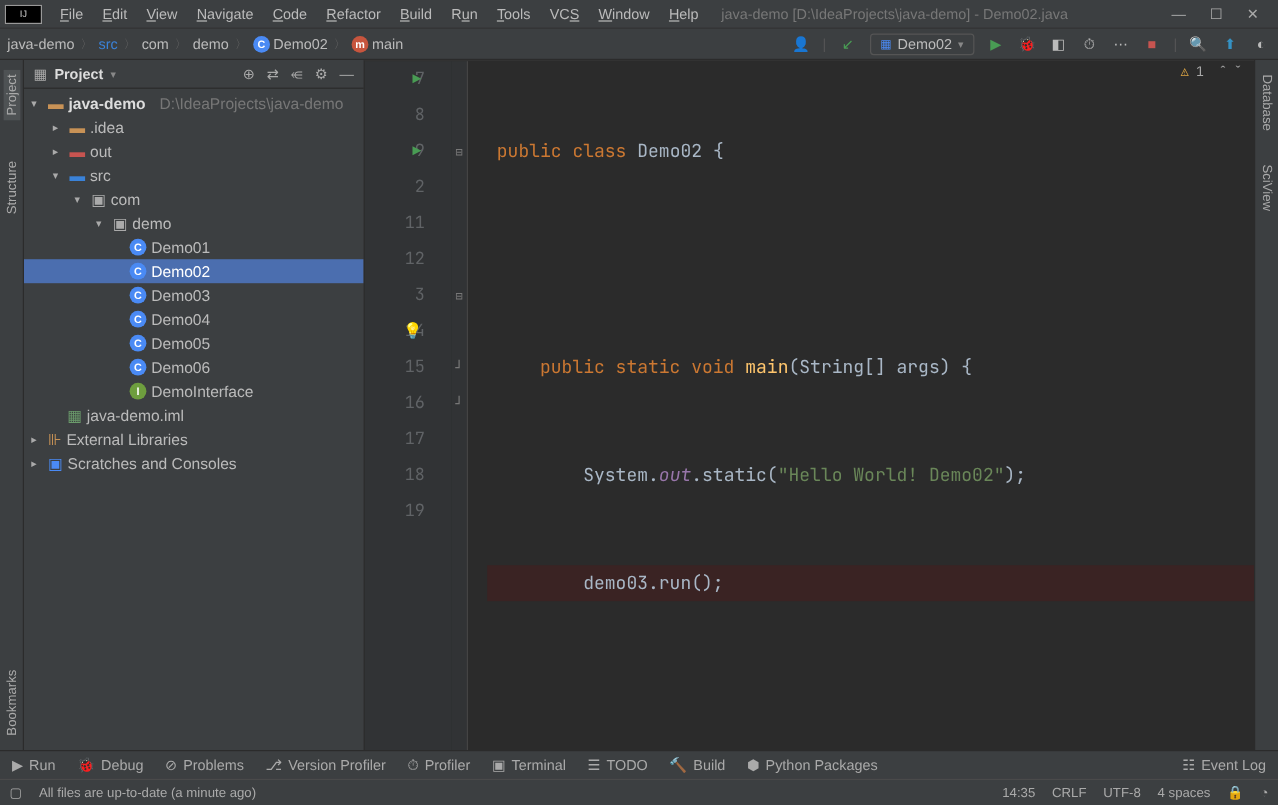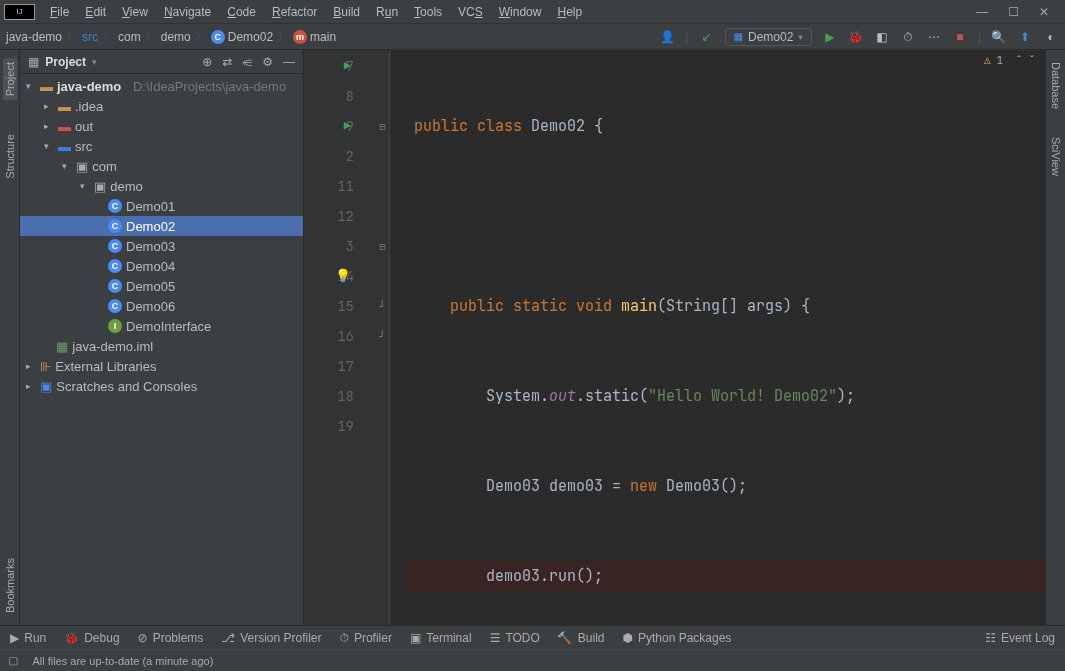--- a/index.html
+++ b/index.html
@@ -80,20 +80,21 @@
   <span class="menu-item"><u>V</u>iew</span>
   <span class="menu-item"><u>N</u>avigate</span>
   <span class="menu-item"><u>C</u>ode</span>
   <span class="menu-item"><u>R</u>efactor</span>
   <span class="menu-item"><u>B</u>uild</span>
   <span class="menu-item">R<u>u</u>n</span>
   <span class="menu-item"><u>T</u>ools</span>
   <span class="menu-item">VC<u>S</u></span>
   <span class="menu-item"><u>W</u>indow</span>
   <span class="menu-item"><u>H</u>elp</span>
+  <span class="title-text">java-demo [D:\IdeaProjects\java-demo] - Demo02.java</span>
   <div class="winctl">
     <span>—</span>
     <span>☐</span>
     <span>✕</span>
   </div>
 </div>
 
 <div class="toolbar">
   <div class="breadcrumb">
     <span class="crumb">java-demo</span>
@@ -296,21 +297,20 @@
         <div class="fold-mark">┘</div>
         <div class="fold-mark"></div>
           <div class="fold-mark"></div>
           <div class="fold-mark"></div>
       </div>
       <div class="code-lines">
         <div class="code-line"><span class="kw">public class</span> <span class="typ">Demo02</span> <span class="plain">{</span></div>
         <div class="code-line"></div>
         <div class="code-line">    <span class="kw">public static void</span> <span class="mth">main</span><span class="plain">(String[] args) {</span></div>
         <div class="code-line">        <span class="plain">System.</span><span class="fld">out</span><span class="plain">.static(</span><span class="str">"Hello World! Demo02"</span><span class="plain">);</span></div>
-        <div class="code-line">        <span class="plain">Demo03 demo03 = </span><span class="kw">new</span> <span class="plain">Demo03();</span></div>
         <div class="code-line hl-bp">        <span class="plain">demo03.run();</span></div>
         
         
         
         
         
         
         
       </div>
     </div>
@@ -331,13 +331,21 @@
   <span class="bb-item">▣ <span>Terminal</span></span>
   <span class="bb-item">☰ <span>TODO</span></span>
   <span class="bb-item">🔨 <span>Build</span></span>
   <span class="bb-item">⬢ <span>Python Packages</span></span>
   <span class="bb-item" style="margin-left:auto">☷ <span>Event Log</span></span>
 </div>
 
 <div class="status-bar">
   <span>▢</span>
   <span>All files are up-to-date (a minute ago)</span>
+  <div class="right">
+    <span>14:35</span>
+    <span>CRLF</span>
+    <span>UTF-8</span>
+    <span>4 spaces</span>
+    <span class="lock">🔒</span>
+    <span>◔</span>
+  </div>
 </div>
 
 </body></html>

